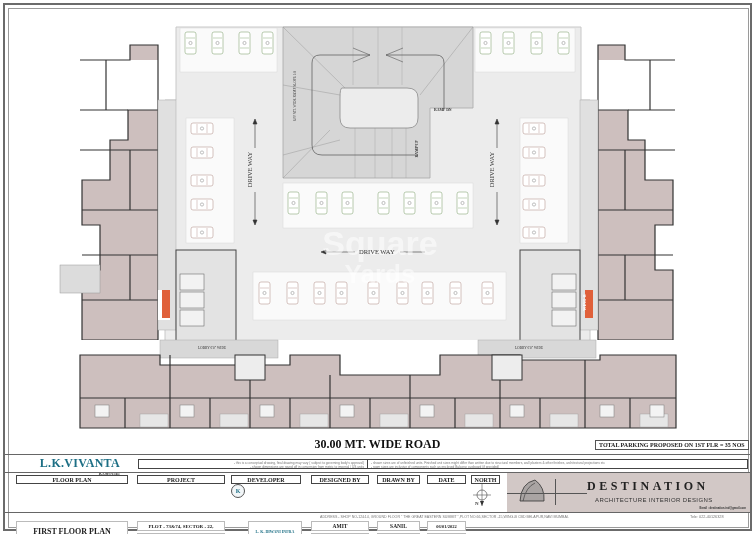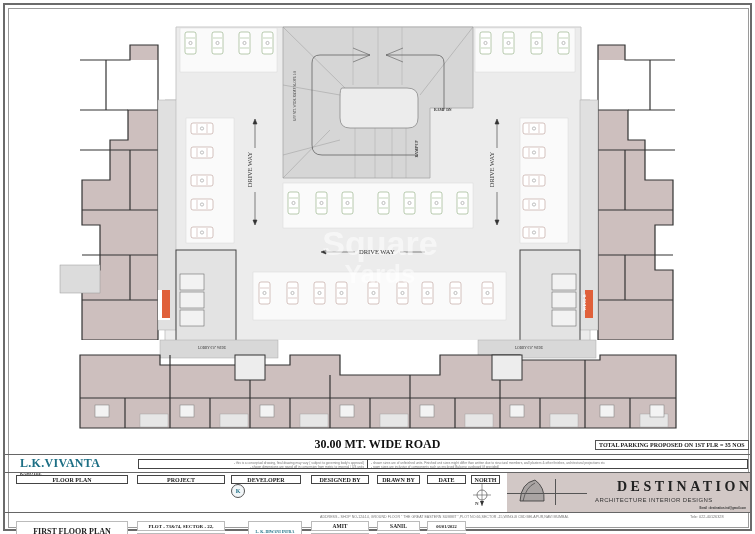--- a/index.html
+++ b/index.html
@@ -8,30 +8,30 @@
   .sheet { position: absolute; left: 3px; top: 3px; width: 749px; height: 528px; border: 2px solid #6b6b6b; }
   .sheet-inner { position: absolute; left: 3px; top: 3px; width: 741px; height: 520px; border: 1px solid #9a9a9a; }
 
   .plan { position: absolute; left: 0; top: 0; width: 755px; height: 440px; }
   .lbl { position: absolute; font-family: "Liberation Serif", serif; color: #333; white-space: nowrap; }
 
   
   .road { position: absolute; left: 0; width: 755px; top: 437px; text-align: center; font-weight: bold; font-size: 12px; color: #111; }
   .parking-total { position: absolute; left: 595px; top: 440px; border: 1px solid #555; font-size: 6px; font-weight: bold; padding: 1px 3px; color: #222; }
   .tb-line { position: absolute; left: 5px; width: 745px; height: 0; border-top: 1px solid #666; }
-  .brand { position: absolute; left: 20px; top: 456px; width: 100px; text-align: left; }
+  .brand { position: absolute; left: 20px; top: 456px; width: 100px; text-align: right; }
   .brand .name { font-size: 12px; font-weight: bold; color: #1d6f85; letter-spacing: 0.3px; }
   .brand .sub { font-size: 4px; color: #333; font-weight: bold; }
   .notes { position: absolute; top: 459px; height: 10px; border: 1px solid #444; font-family: "Liberation Sans", sans-serif; font-size: 3.2px; color: #777; line-height: 4px; padding: 1px 3px; overflow: hidden; }
   .box { position: absolute; border: 1px solid #555; background: #fff; display: flex; align-items: center; justify-content: center; font-size: 5.5px; font-weight: bold; color: #222; white-space: nowrap; }
   .box.hdr { border-width: 1.5px; border-color: #444; font-size: 6px; }
   .box.light { border-color: #bbb; margin-top: 32px; }
   .dev-logo { position: absolute; left: 231px; top: 484px; width: 14px; height: 14px; border-radius: 50%; border: 1px solid #555; background: #f2f6f8; display:flex; align-items:center; justify-content:center; font-size: 6px; color:#1d6f85; font-weight:bold; }
   .dest { position: absolute; left: 507px; top: 473px; width: 243px; height: 39px; background: #d2c8c6; }
-  .dest .big { position: absolute; left: 110px; top: 6px; font-size: 14px; font-weight: bold; letter-spacing: 3.5px; color: #222; }
+  .dest .big { position: absolute; left: 80px; top: 6px; font-size: 12px; font-weight: bold; letter-spacing: 3.5px; color: #222; }
   .dest .small { position: absolute; left: 88px; top: 24px; font-family: "Liberation Sans", sans-serif; font-size: 6px; color: #333; letter-spacing: 0.4px; }
   .dest .email { position: absolute; right: 4px; top: 33px; font-family: "Liberation Sans", sans-serif; font-size: 2.8px; color: #333; font-weight:bold; }
   .address { position: absolute; left: 320px; top: 515px; font-family: "Liberation Sans", sans-serif; font-size: 3.6px; color: #777; }
   .tele { position: absolute; left: 690px; top: 515px; font-family: "Liberation Sans", sans-serif; font-size: 3.8px; color: #777; }
   .north { position: absolute; left: 470px; top: 480px; width: 24px; height: 30px; }
 </style>
 </head>
 <body>
 
 <div class="sheet">

